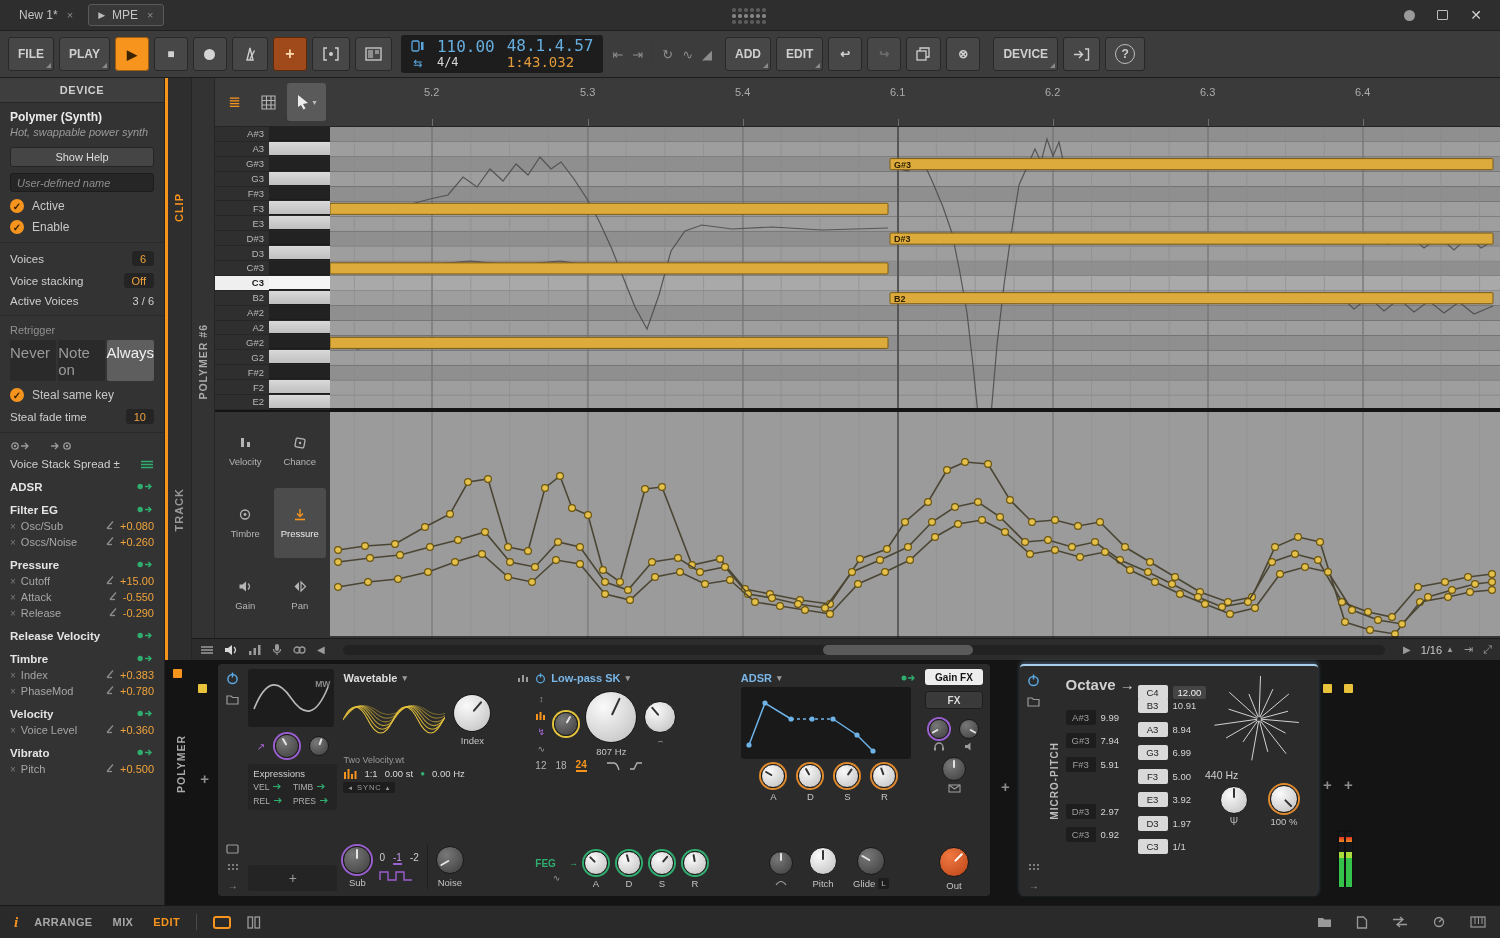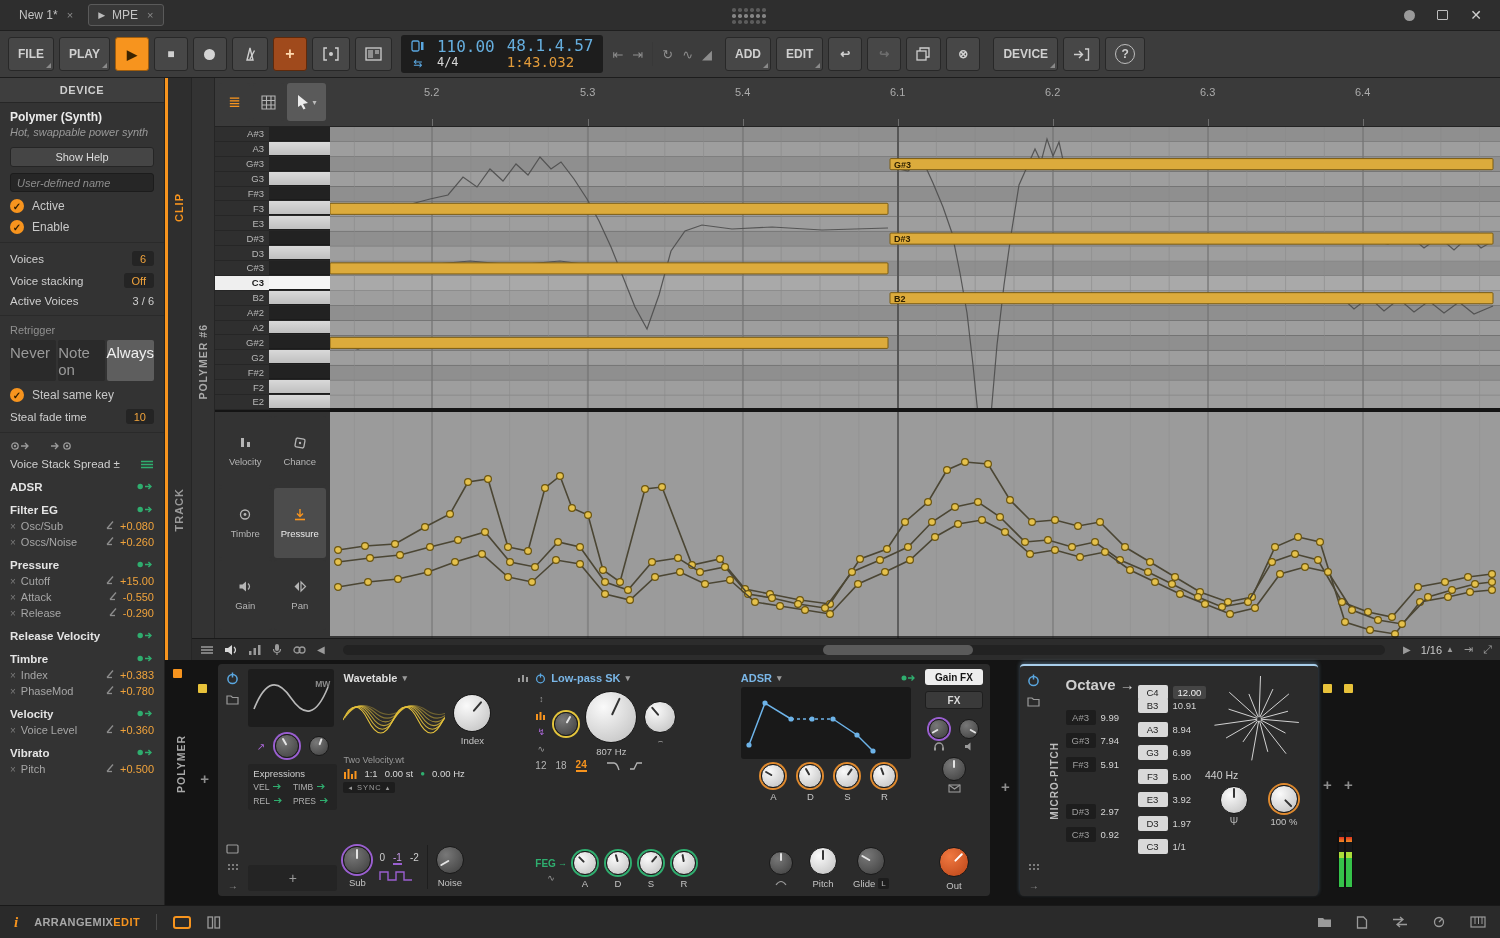--- a/index.html
+++ b/index.html
@@ -1197,21 +1197,21 @@
             </span>
           <svg width="14" height="10" viewBox="0 0 14 10" style="margin-left:10px">
             <path d="M1 2 h7 q3 0 5 7" fill="none" stroke="#b5b5b5" stroke-width="1.3"></path>
           </svg>
           <svg width="14" height="10" viewBox="0 0 14 10">
             <path d="M1 8 h4 l3 -6 h5" fill="none" stroke="#b5b5b5" stroke-width="1.3"></path>
           </svg>
         </div>
         <div class="bottom-row" style="gap:6px">
           <div class="col" style="gap:4px;align-items:center">
-            <span class="fegl row" style="gap:2px">
+            <span class="fegl row" style="gap:13px">
                 <span>FEG</span>
                 <span style="font-size:9px">→</span>
               </span>
             <span style="color:#9a9a9a;font-size:9px">∿</span>
           </div>
           <div id="feg-knobs" class="row" style="gap:9px">
               <div class="col center">
                 <div class="knob k24 ring-green">
                   <div class="kp" style="transform: rotate(-45deg);"></div>
                 </div>
@@ -1475,21 +1475,21 @@
       <span class="plus abs" style="left:21px;top:112px">+</span>
       <div class="meter">
           <i></i>
           <i></i>
         </div>
     </div>
   </div>
 
   <div id="statusbar">
     <span class="info-i">i</span>
-    <div id="sb-views" class="row" style="">
+    <div id="sb-views" class="row" style="gap:20px">
         <span class="view-label">ARRANGE</span>
         <span class="view-label">MIX</span>
         <span class="view-label active">EDIT</span>
       </div>
     <span class="sb-sep"></span>
     <span class="panel-toggle"></span>
     <svg width="14" height="13" viewBox="0 0 14 13">
       <rect x="1" y="1" width="4.5" height="11" fill="none" stroke="#9a9a9a" stroke-width="1.3"></rect>
       <rect x="8" y="1" width="4.5" height="11" fill="none" stroke="#9a9a9a" stroke-width="1.3"></rect>
     </svg>

